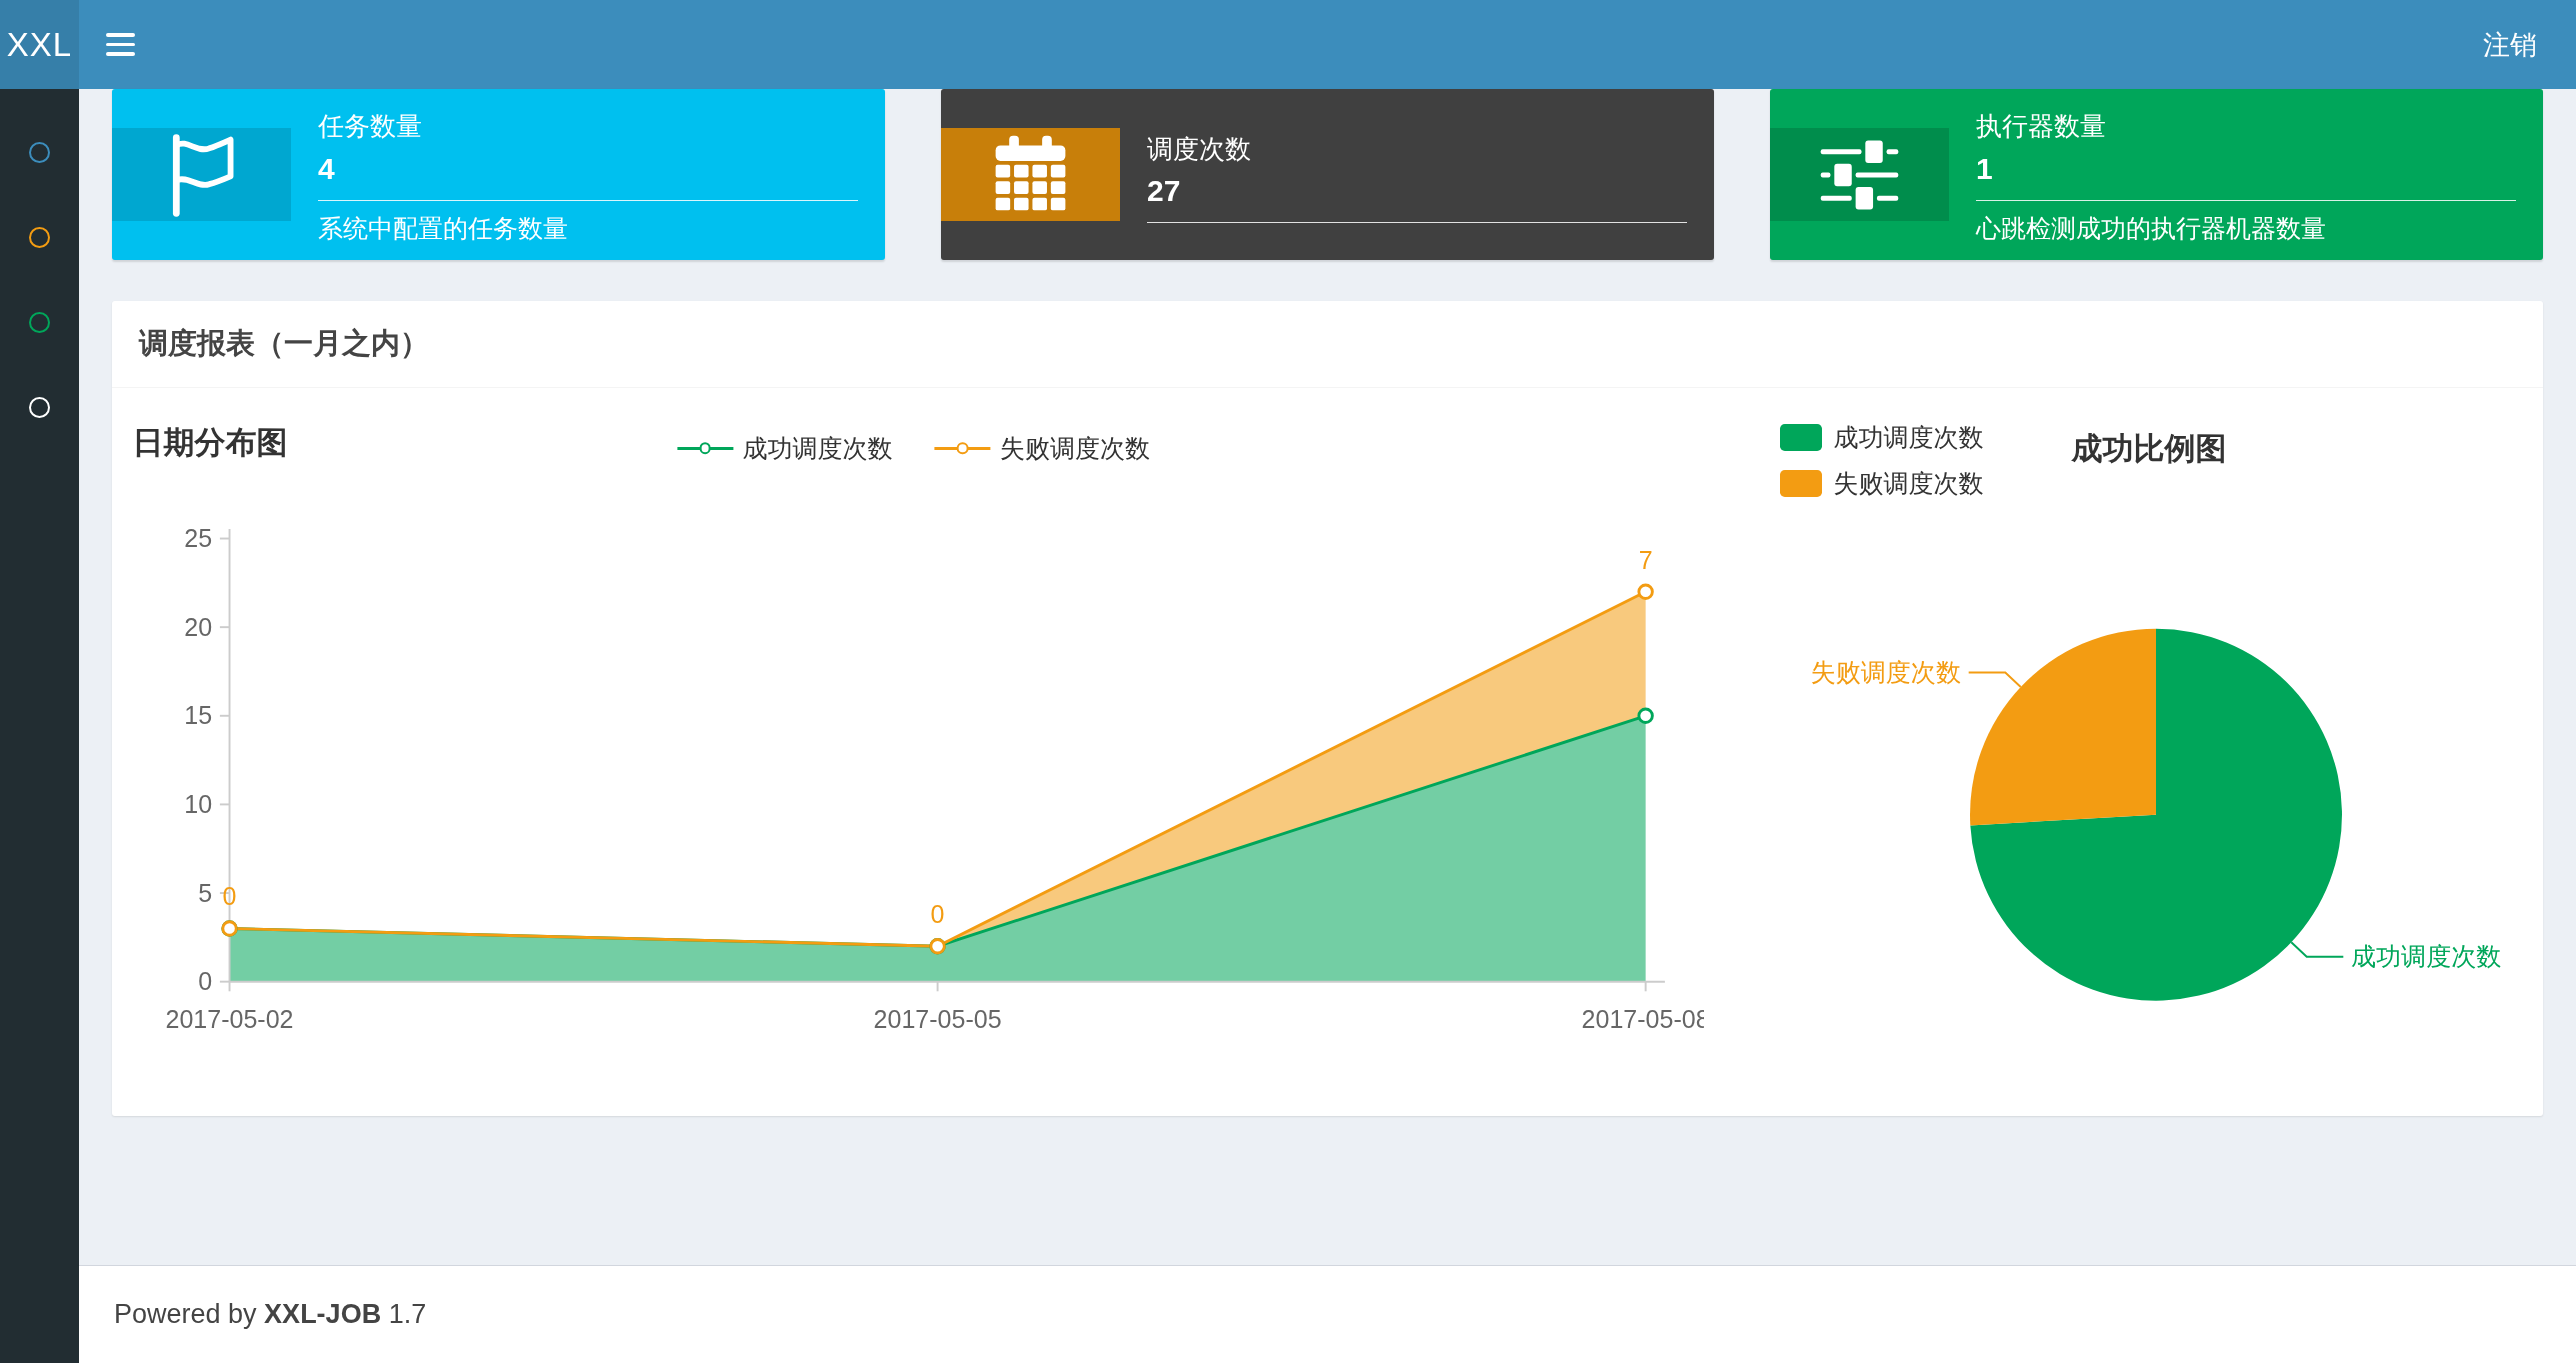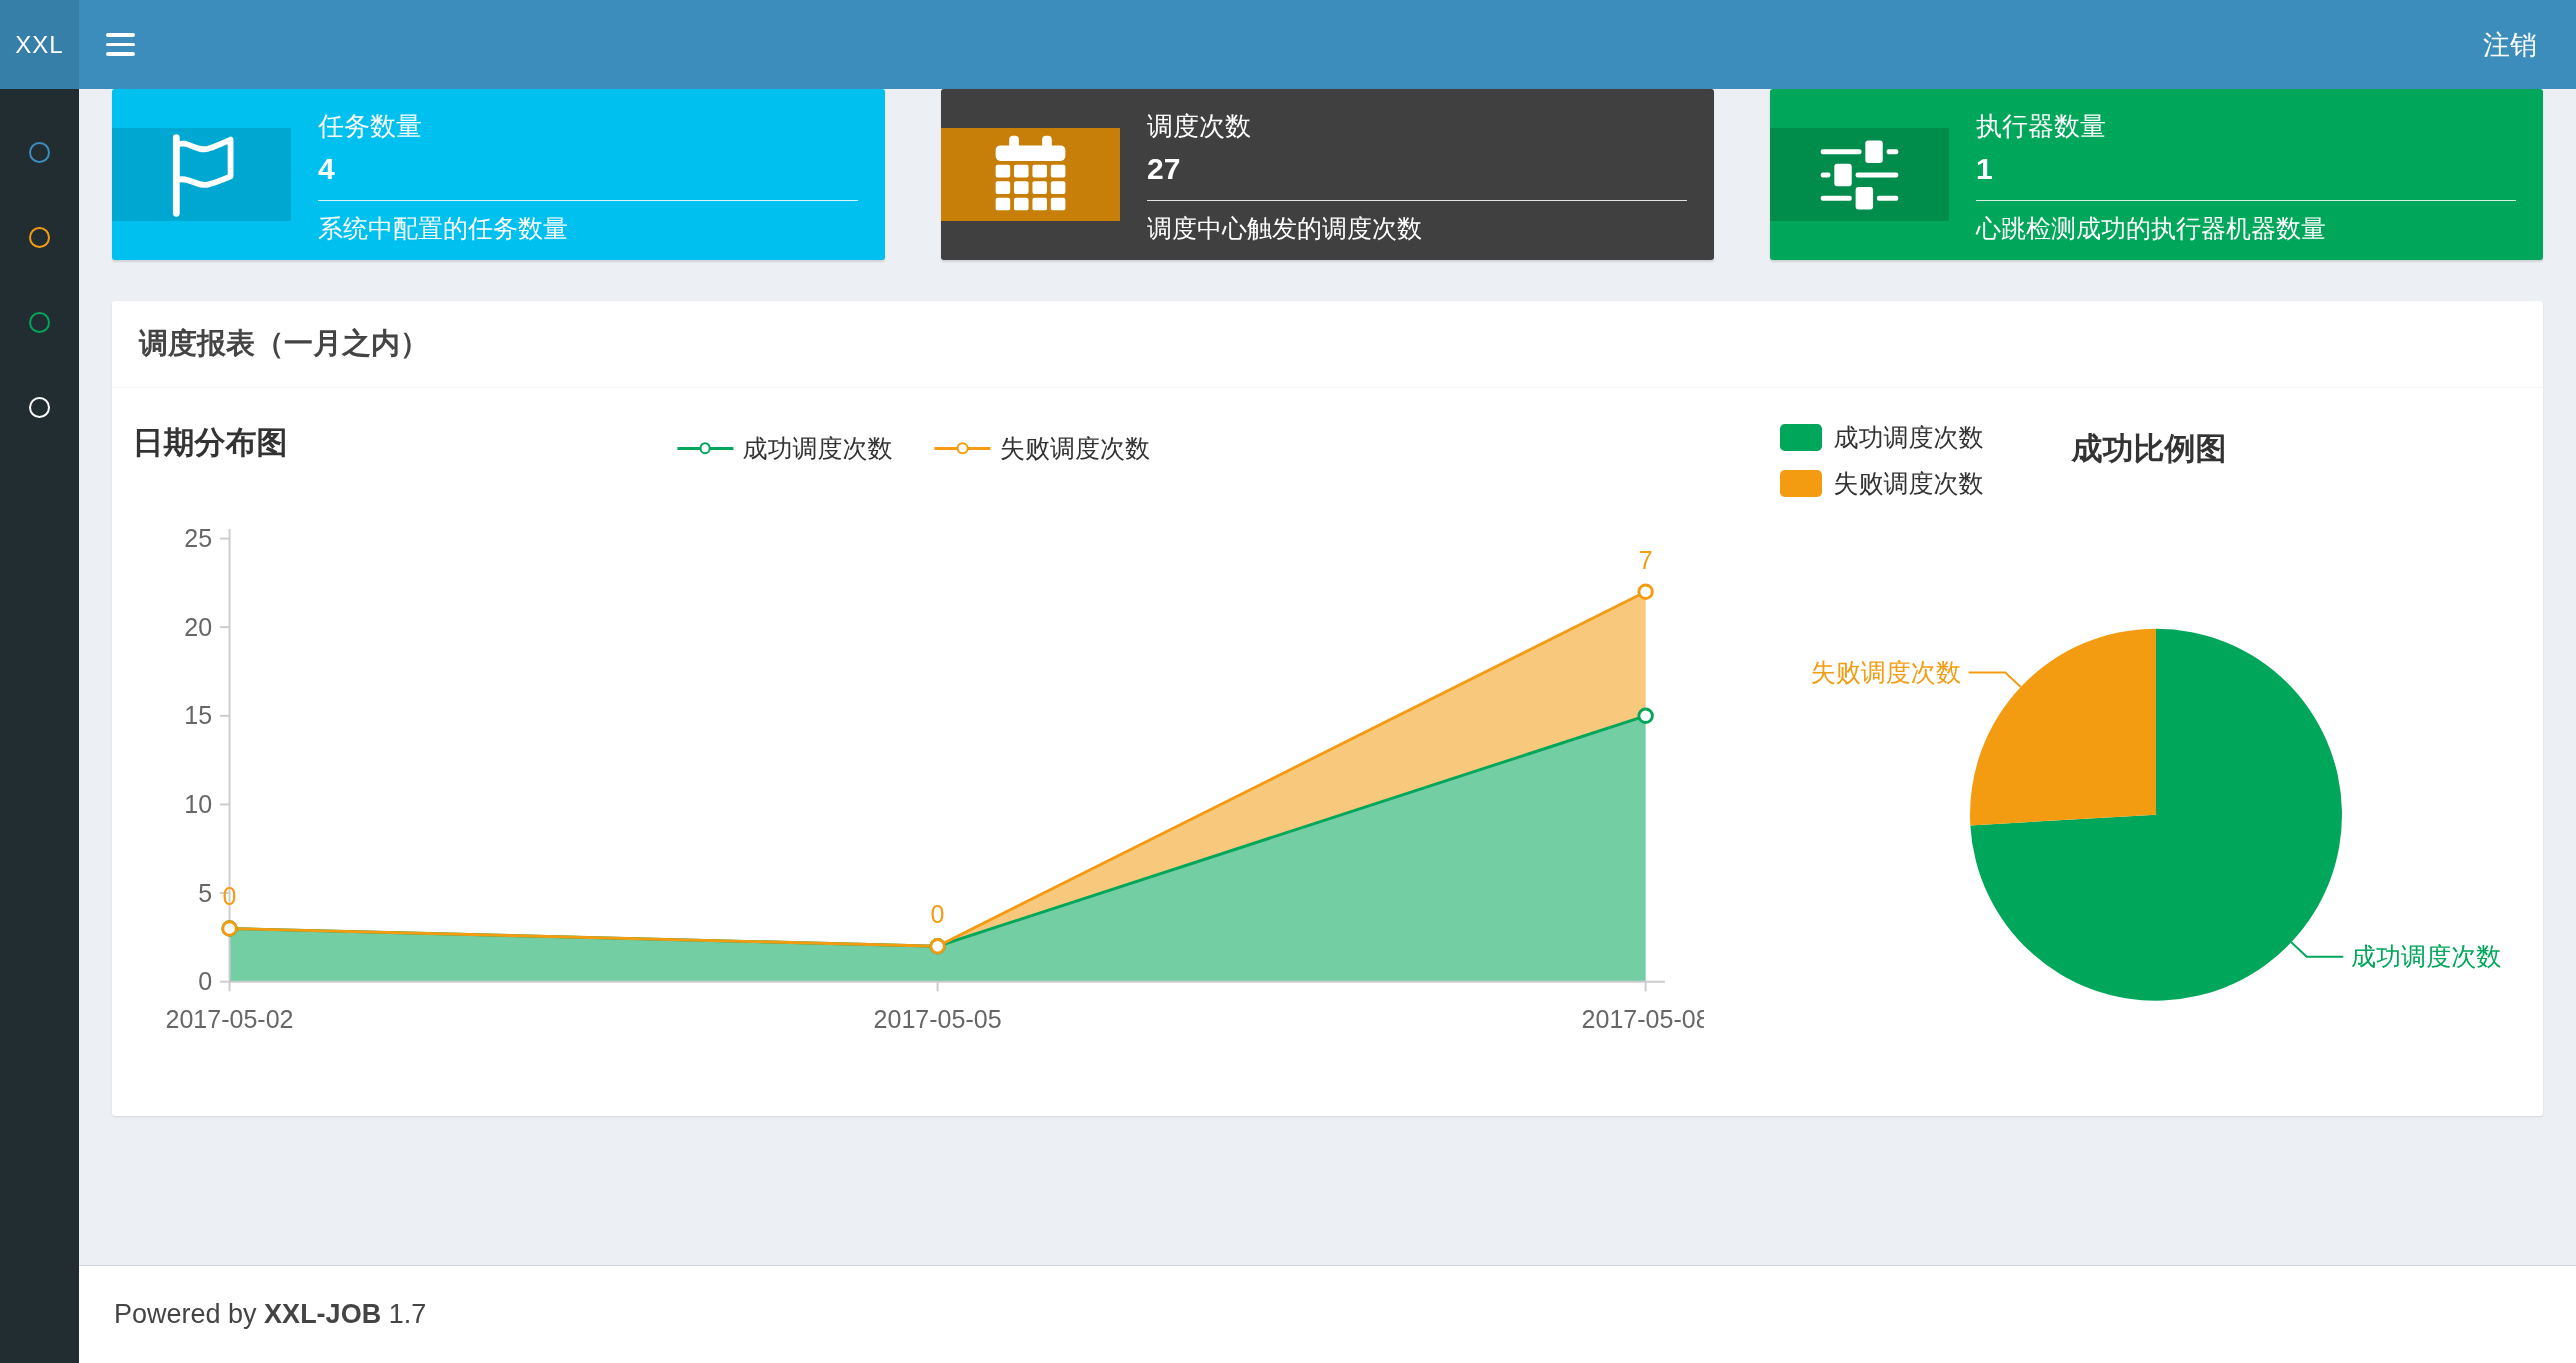--- a/index.html
+++ b/index.html
@@ -8,21 +8,21 @@
     position: relative; overflow: hidden;
     background: #ecf0f5; color: #333;
     font-family: "Liberation Sans", "DejaVu Sans", sans-serif;
   }
 
   
   .main-header { display: flex; height: 89px; }
   .logo {
     width: 79px; background: #367fa9; color: #fff;
     display: flex; align-items: center; justify-content: center;
-    font-size: 24px; font-weight: 300; letter-spacing: 1px; cursor: pointer;
+    font-size: 33px; font-weight: 300; letter-spacing: 1px; cursor: pointer;
   }
   .logo::first-letter { font-weight: 700; }
   .navbar { flex: 1; background: #3c8dbc; display: flex; align-items: center; }
   .sidebar-toggle {
     width: 83px; height: 89px; display: flex; flex-direction: column;
     align-items: center; justify-content: center; gap: 5.8px; cursor: pointer;
   }
   .hbar { width: 29px; height: 3.9px; background: #fff; border-radius: 1.9px; }
   .logout {
     margin-left: auto; color: #fff; font-size: 27px; padding: 0 39px;
@@ -153,21 +153,20 @@
               <rect x="31" y="72" width="15" height="13" rx="2"></rect>
               <rect x="50" y="72" width="15" height="13" rx="2"></rect>
               <rect x="69" y="72" width="15" height="13" rx="2"></rect>
           </g>
         </svg>
       </span>
       <div class="info-box-content">
         <span class="info-box-text">调度次数</span>
         <span class="info-box-number">27</span>
         <div class="info-divider"></div>
-        <span class="progress-description">调度中心触发的调度次数</span>
       </div>
     </div>
 
     <div class="info-box" style="background: rgb(0, 166, 90);">
       <span class="info-box-icon" style="background: rgb(0, 141, 76);">
         <svg width="93" height="93" viewBox="0 0 96 96">
           <g fill="#fff">
             <rect x="8" y="22" width="42" height="5" rx="2"></rect>
               <rect x="76" y="22" width="12" height="5" rx="2"></rect>
               <rect x="54" y="13" width="18" height="23" rx="3"></rect>

